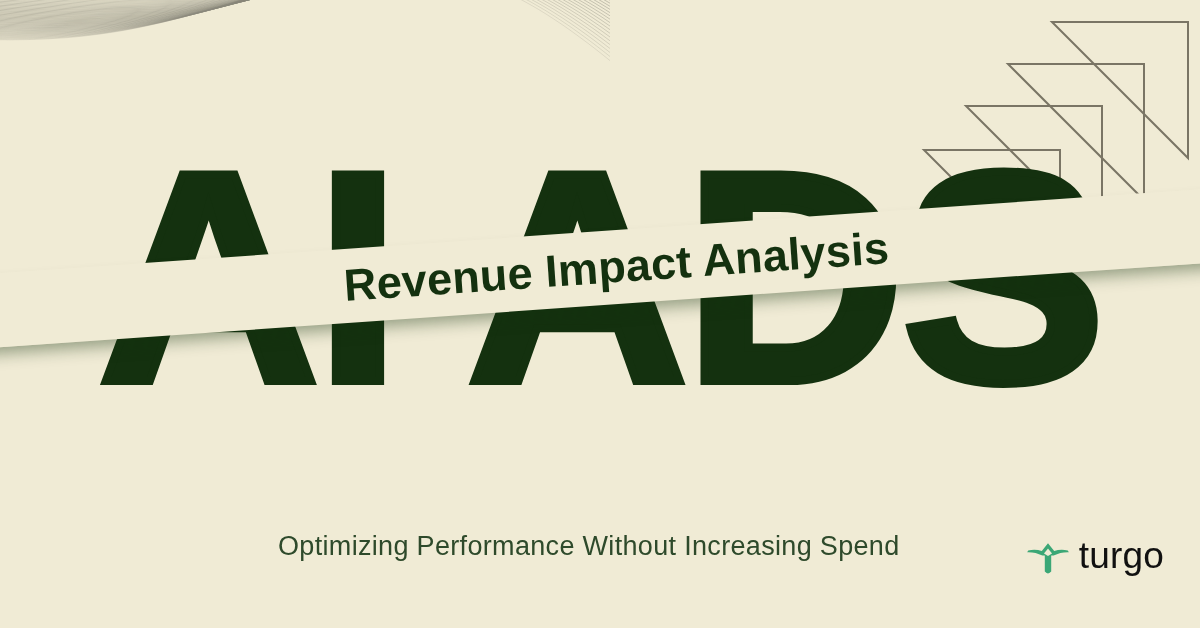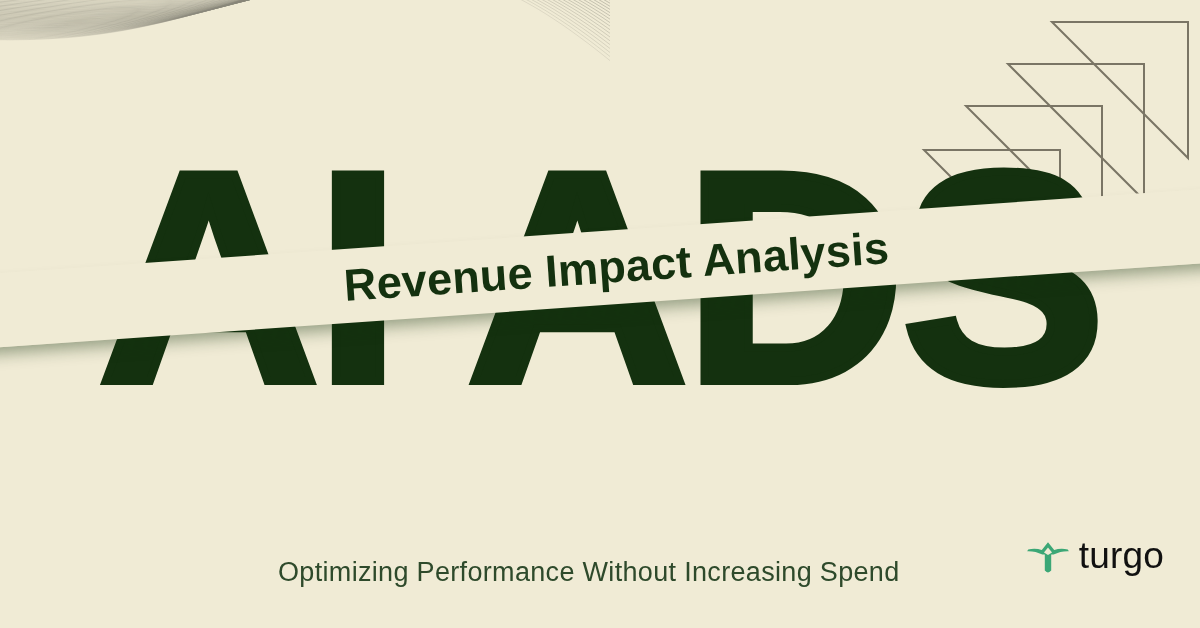--- a/index.html
+++ b/index.html
@@ -117,36 +117,36 @@
     letter-spacing: 0.005em;
     color: #14310F;
     white-space: nowrap;
     transform: translateX(18px);
   }
 
   
   .subtitle {
     position: absolute;
     left: 278px;
-    top: 557px;
+    top: 531px;
     font-family: "Liberation Sans", sans-serif;
     font-weight: 300;
     font-size: 27px;
     letter-spacing: 0.012em;
     color: #2E4A2B;
     white-space: nowrap;
   }
 
   
   .logo {
     position: absolute;
     right: 36px;
     top: 537px;
     display: flex;
-    align-items: center;
+    align-items: flex-end;
     gap: 10px;
   }
   .logo-mark { width: 42px; height: 34px; display: block; }
   .logo-word {
     font-family: "Liberation Sans", sans-serif;
     font-weight: 300;
     font-size: 37px;
     letter-spacing: 0.005em;
     color: #111111;
     line-height: 1;

